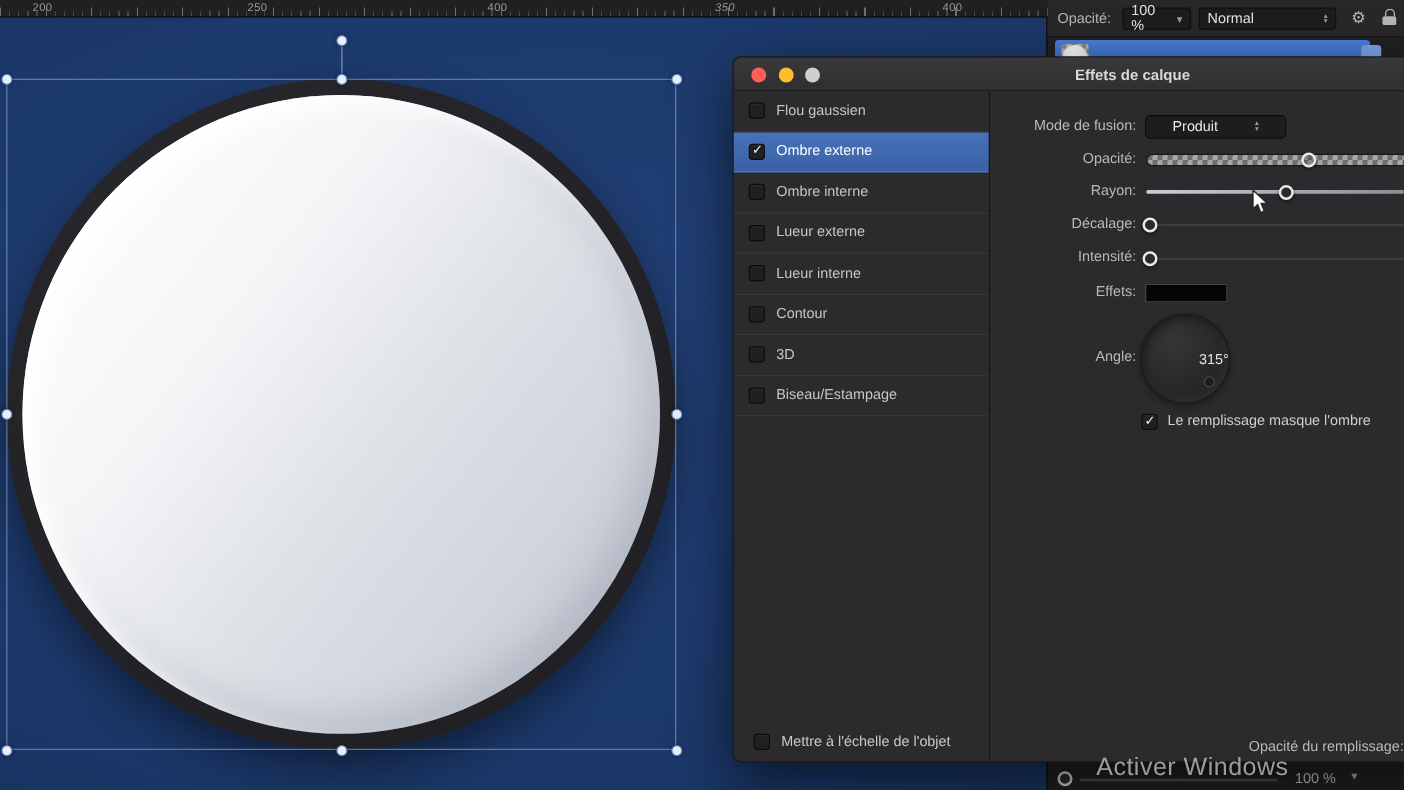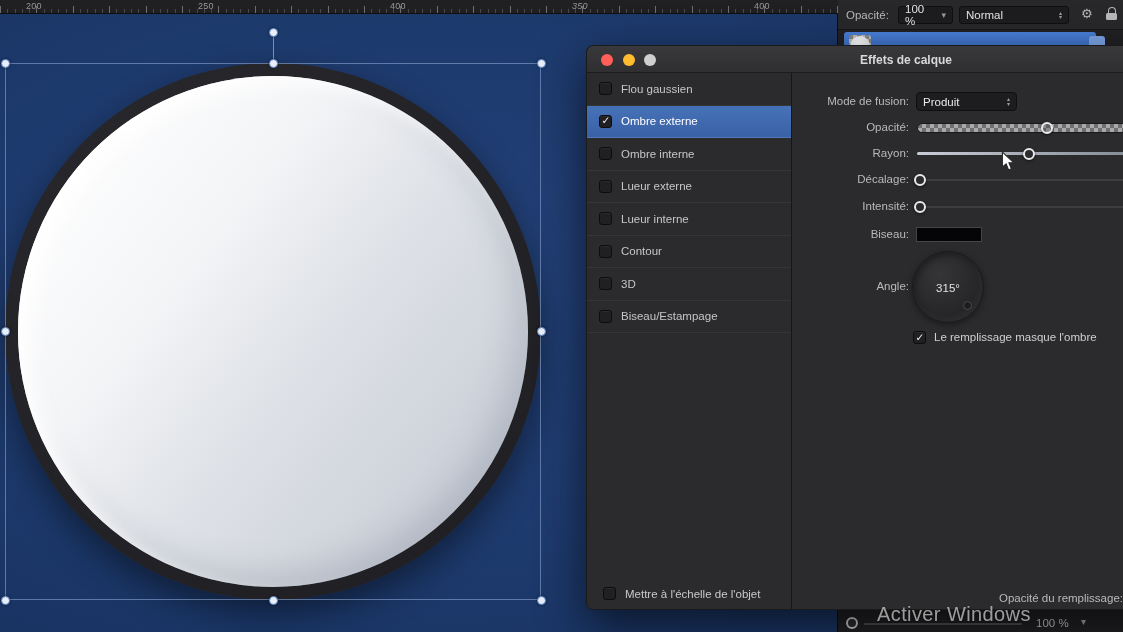--- a/index.html
+++ b/index.html
@@ -74,39 +74,39 @@
   .effect-label{color:#c6c6c8}
   .effect-row.selected .effect-label{color:#fff}
   .vdiv{position:absolute;left:204px;top:27px;bottom:0;width:1px;background:rgba(0,0,0,.45)}
 
   .cb{position:relative;display:inline-block;width:13px;height:13px;border-radius:3px;background:#202023;
     border:1px solid #0c0c0e;box-shadow:inset 0 1px 1px rgba(255,255,255,.06);flex:none}
   .ck{font-style:normal;position:absolute;left:1.5px;top:-1.5px;font-size:10.5px;line-height:13px;color:#f2f2f4;font-weight:bold}
 
   .controls{position:absolute;inset:0}
   .ctl-label{position:absolute;left:200px;width:122px;text-align:right;color:#b9b9bb}
-  .dd{position:absolute;left:329px;top:46px;width:101px;height:19px;background:#1d1d1f;border:1px solid #0f0f11;
-    border-radius:4px;display:flex;align-items:center;justify-content:space-between;padding:0 6px;color:#e8e8ea}
+  .dd{position:absolute;left:329px;top:46px;width:113px;height:19px;background:#1d1d1f;border:1px solid #0f0f11;
+    border-radius:4px;display:flex;align-items:center;justify-content:space-between;padding:0 21px;color:#e8e8ea}
   .track{position:absolute;left:330px;width:210px}
   .checker{top:77px;height:10px;border-radius:5px;border:1px solid #19191b;background-color:#6e6e70;
     background-image:
       linear-gradient(45deg,#a9a9ab 25%,transparent 25%,transparent 75%,#a9a9ab 75%),
       linear-gradient(45deg,#a9a9ab 25%,transparent 25%,transparent 75%,#a9a9ab 75%);
     background-size:8px 8px;background-position:0 0,4px 4px}
   .thin{height:3px;border-radius:2px}
   .dark{height:2px;background:#3d3d40;border-radius:1px}
   .sknob{position:absolute;top:50%;transform:translateY(-50%);width:12px;height:12px;border-radius:50%;
     background:#2b2b2d;border:2px solid #e9e9eb;box-shadow:0 1px 3px rgba(0,0,0,.55)}
   .sknob.ring{background:rgba(50,50,52,.25)}
   .swatch{position:absolute;left:329px;top:181px;width:66px;height:15px;background:#050507;border:1px solid #454548}
   .dial{position:absolute;left:325px;top:205px;width:72px;height:72px;border-radius:50%;
     background:radial-gradient(circle at 38% 32%,#353538,#242427 72%,#202023);
     border:1px solid #1a1a1c;
     box-shadow:inset -2px -3px 6px rgba(255,255,255,.06), inset 2px 3px 6px rgba(0,0,0,.35), 0 2px 6px rgba(0,0,0,.4)}
-  .dial-val{position:absolute;left:0;right:0;top:0;bottom:0;text-align:center;line-height:72px;color:#e1e1e3}
+  .dial-val{position:absolute;left:0;right:0;top:0;bottom:0;text-align:right;line-height:72px;color:#e1e1e3}
   .dial-dot{position:absolute;left:50px;top:49px;width:9px;height:9px;border-radius:50%;background:#1d1d1f;border:1px solid #4a4a4e}
   .fillmask{position:absolute;left:326px;top:285px}
   .fillmask-label{position:absolute;left:347px;top:285px;color:#cfcfd1}
   .scale-cb{position:absolute;left:16px;top:541px}
   .scale-label{position:absolute;left:38px;top:542px;color:#c9c9cb}
   .fillop-label{position:absolute;left:330px;top:546px;width:206px;text-align:right;color:#b9b9bb}
 
   
   .watermark{position:absolute;left:877px;top:603px;z-index:12;font-size:20px;color:rgba(242,242,242,.62);
     letter-spacing:.4px;text-shadow:0 1px 2px rgba(0,0,0,.4)}
@@ -259,21 +259,21 @@
       <span class="ctl-label" style="top:127px">Décalage:</span>
       <div class="track dark" id="of-track" style="top:133px">
           <span class="sknob" id="of-knob" style="left: calc(1.2% - 6px);"></span>
         </div>
 
       <span class="ctl-label" style="top:154px">Intensité:</span>
       <div class="track dark" id="in-track" style="top:160px">
           <span class="sknob" id="in-knob" style="left: calc(1.2% - 6px);"></span>
         </div>
 
-      <span class="ctl-label" style="top:182px">Biseau:</span>
+      <span class="ctl-label" style="top:182px">Effets:</span>
       <div class="swatch"></div>
 
       <span class="ctl-label" style="top:234px">Angle:</span>
       <div class="dial">
         <span class="dial-val">315°</span>
         <span class="dial-dot"></span>
       </div>
 
       <span class="cb fillmask checked">
           <i class="ck">✓</i>

